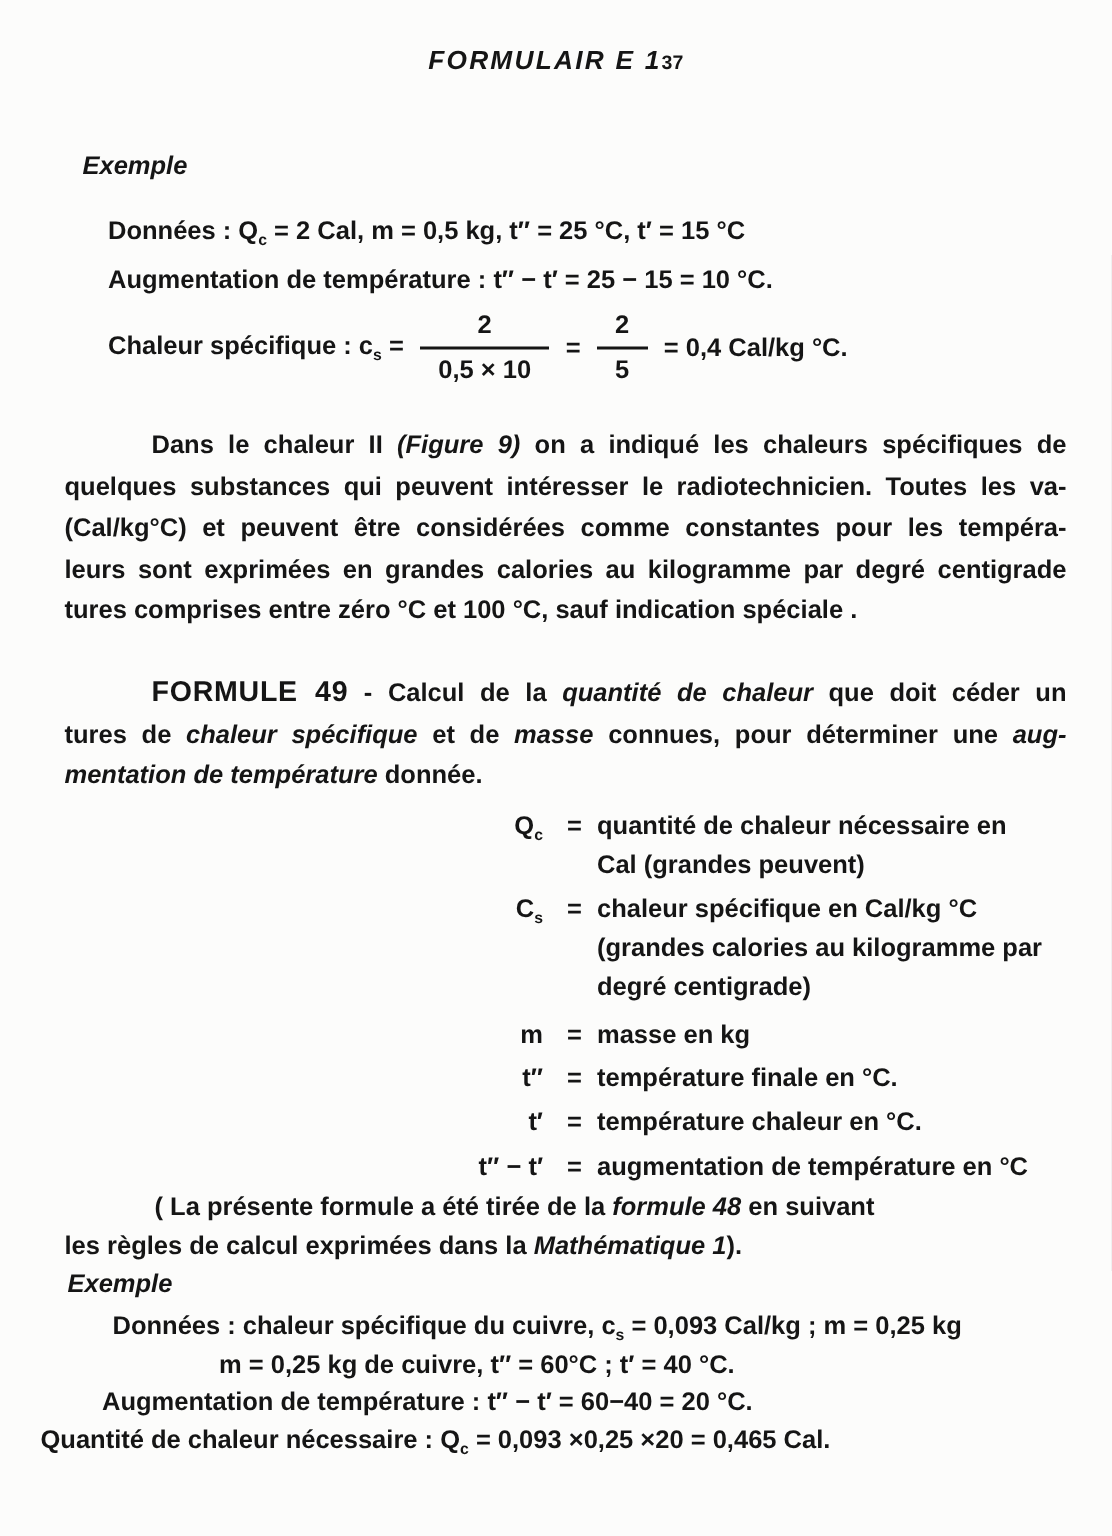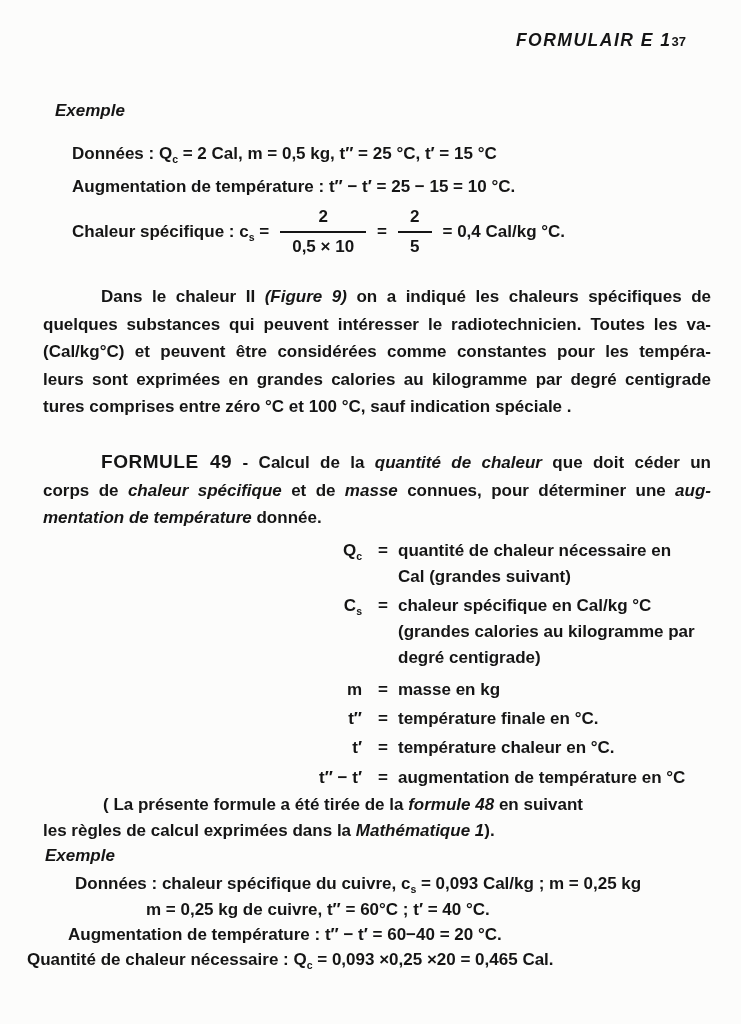--- a/index.html
+++ b/index.html
@@ -13,21 +13,21 @@
     overflow:hidden;
     font-size:17px;
   }
   .abs{position:absolute;}
   .it{font-style:italic;}
   
   .i{font-style:italic;}
   .sub{font-size:0.62em;vertical-align:-0.38em;}
   .big{font-size:1.12em;letter-spacing:0.5px;}
   
-  .hdr{position:absolute;top:30px;left:55px;right:55px;display:flex;justify-content:flex-end;align-items:baseline;}
+  .hdr{position:absolute;top:30px;left:55px;right:55px;display:flex;justify-content:center;align-items:baseline;}
   .hdr-title{font-style:italic;font-size:17.5px;letter-spacing:1.5px;}
   .hdr-num{font-size:13px;}
   
   .line{white-space:nowrap;}
   
   .formula-line{display:flex;align-items:center;gap:11px;}
   .frac{display:inline-flex;flex-direction:column;text-align:center;}
   .frac .num{padding:0 12px 4px;border-bottom:2.5px solid #151515;}
   .frac .den{padding:4px 12px 0;}
   
@@ -79,32 +79,32 @@
   <div class="abs para" style="top:283px;">
     <div class="pline jl ind"><span>Dans le chaleur II </span><span class="i">(Figure 9)</span><span> on a indiqué les chaleurs spécifiques de</span></div>
     <div class="pline jl"><span>quelques substances qui peuvent intéresser le radiotechnicien. Toutes les va-</span></div>
     <div class="pline jl"><span>(Cal/kg°C) et peuvent être considérées comme constantes pour les tempéra-</span></div>
     <div class="pline jl"><span>leurs sont exprimées en grandes calories au kilogramme par degré centigrade</span></div>
     <div class="pline"><span>tures comprises entre zéro °C  et 100 °C, sauf indication spéciale .</span></div>
   </div>
 
   <div class="abs para" style="top:448px;">
     <div class="pline jl ind"><span class="big">FORMULE 49</span><span> - Calcul de la </span><span class="i">quantité de chaleur</span><span> que doit céder un</span></div>
-    <div class="pline jl"><span>corps de </span><span class="i">chaleur spécifique</span><span> et de </span><span class="i">masse</span><span> connues, pour déterminer une </span><span class="i">aug-</span></div>
+    <div class="pline jl"><span>tures de </span><span class="i">chaleur spécifique</span><span> et de </span><span class="i">masse</span><span> connues, pour déterminer une </span><span class="i">aug-</span></div>
     <div class="pline"><span class="i">mentation de température</span><span> donnée.</span></div>
   </div>
 
 
   <div class="abs defs" style="top:538px;left:270px;">
     <div class="defrow mb3">
       <div class="defsym"><span>Q</span><span class="sub">c</span></div>
       <div class="defeq">=</div>
       <div class="deftext">
         <div>quantité de chaleur nécessaire en</div>
-        <div>Cal (grandes suivant)</div>
+        <div>Cal (grandes peuvent)</div>
       </div>
     </div>
     <div class="defrow mb6">
       <div class="defsym"><span>C</span><span class="sub">s</span></div>
       <div class="defeq">=</div>
       <div class="deftext">
         <div>chaleur spécifique en Cal/kg °C</div>
         <div>(grandes calories au kilogramme par</div>
         <div>degré centigrade)</div>
       </div>

